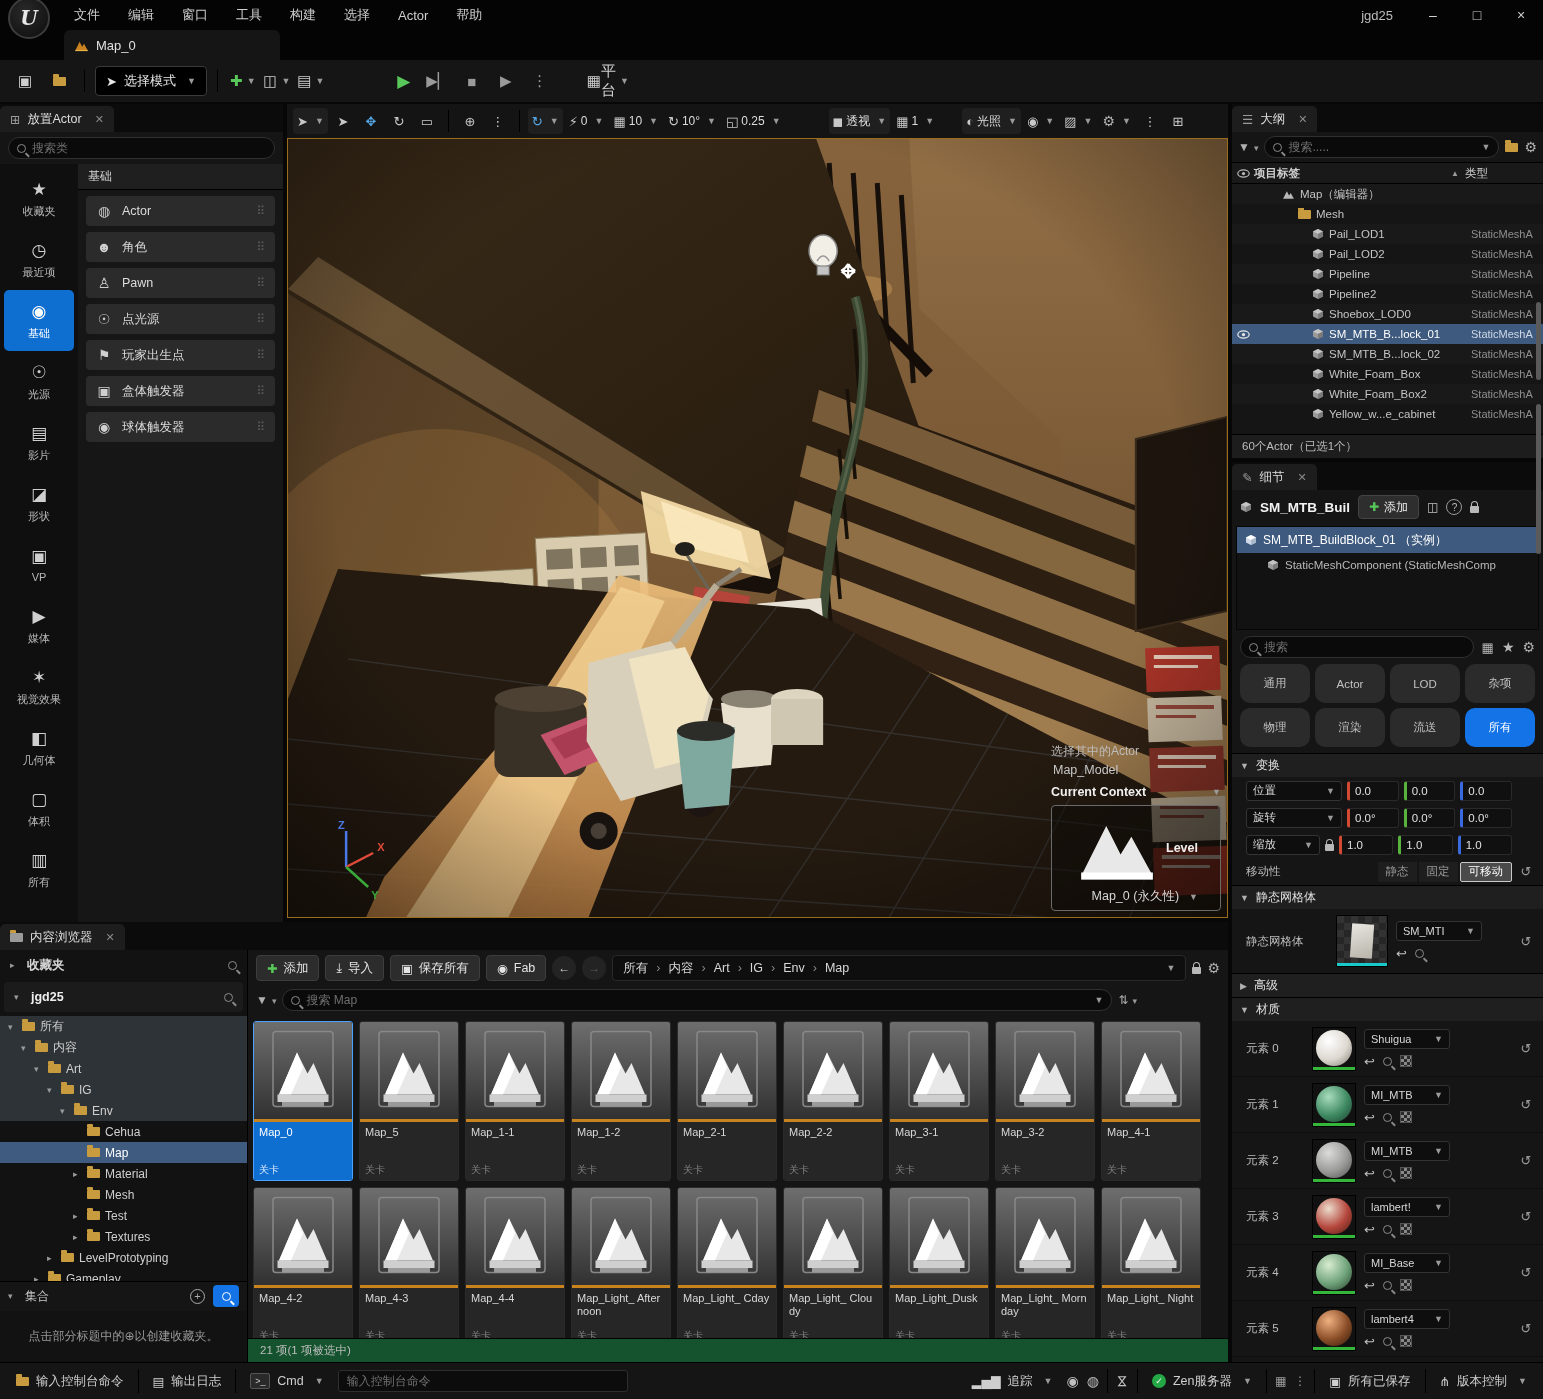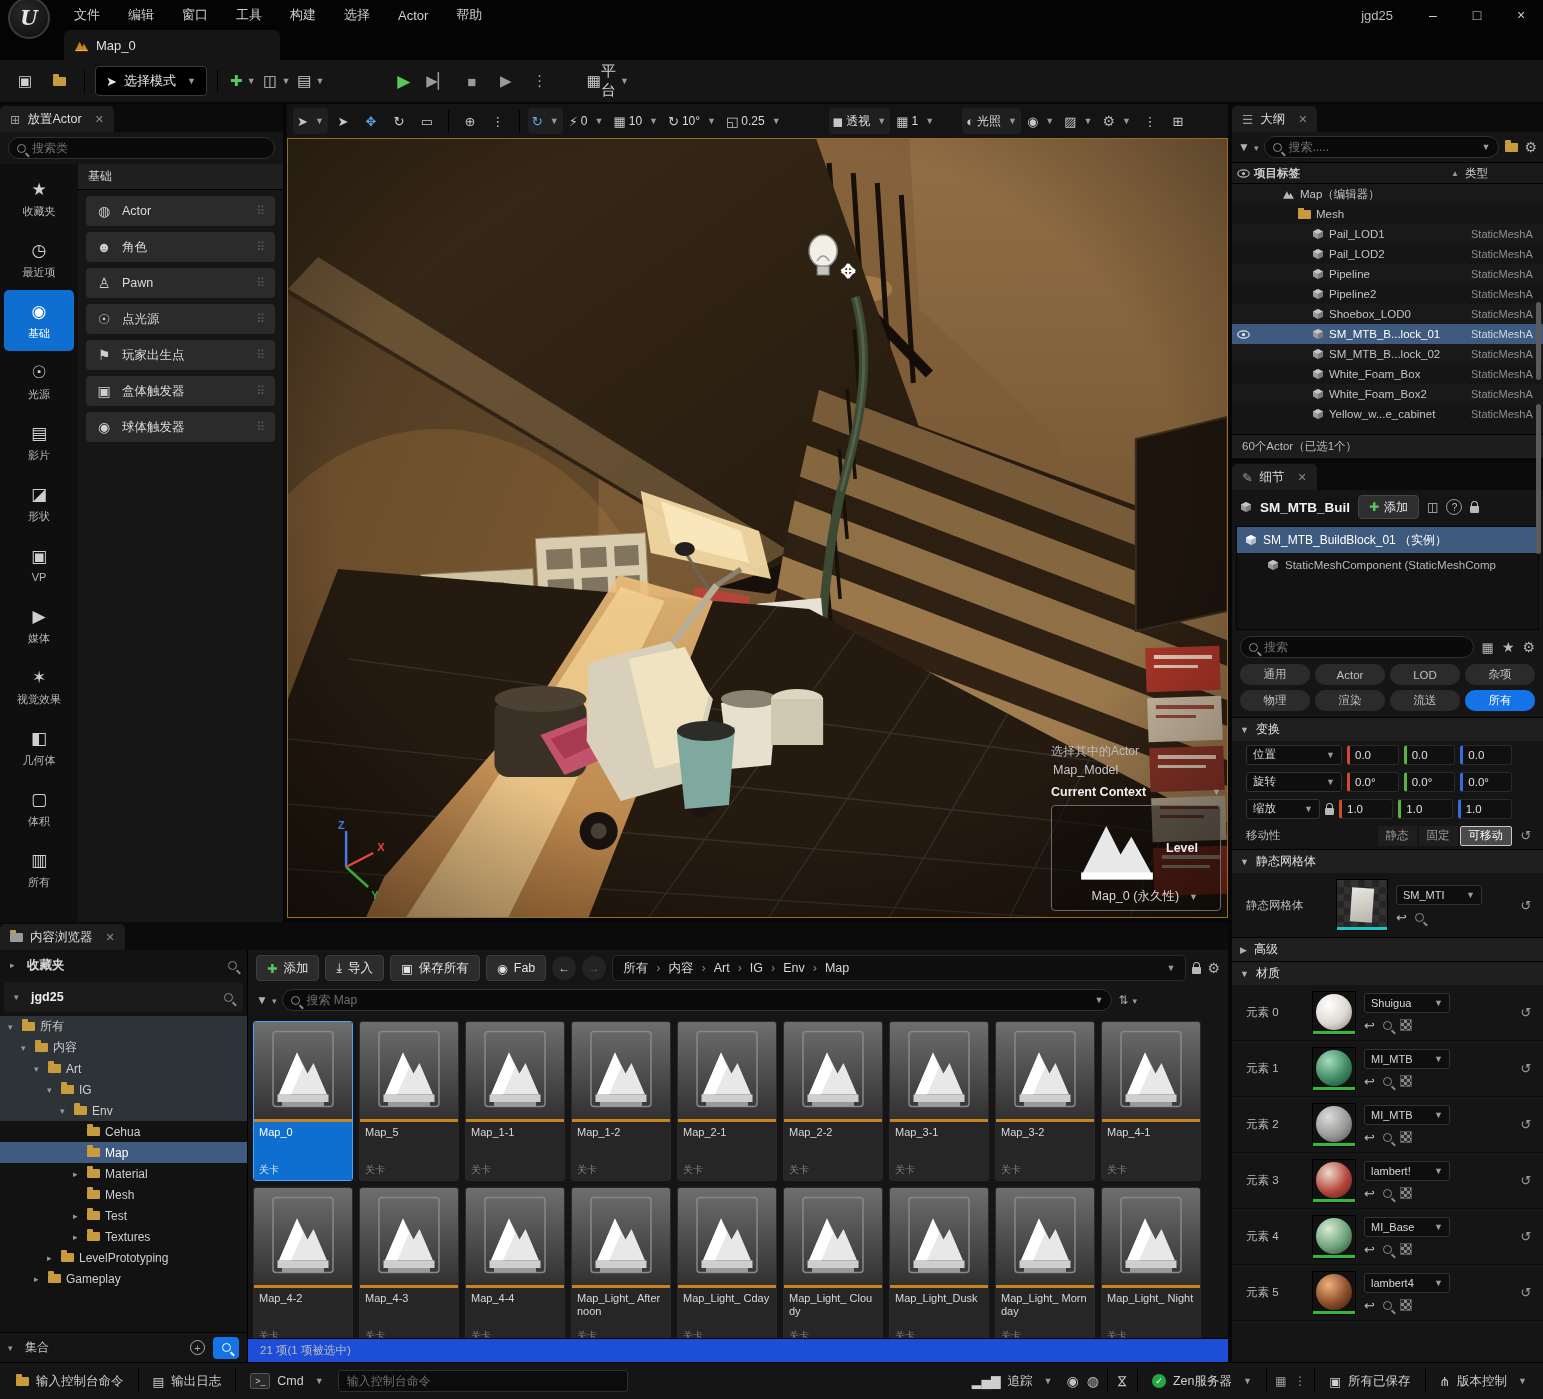--- a/index.html
+++ b/index.html
@@ -99,21 +99,21 @@
   #dt-add .plus{color:#58c85a;font-weight:bold;}
   .help-circ{width:16px;height:16px;border:1.5px solid #9a9a9a;border-radius:50%;display:flex;align-items:center;justify-content:center;font-size:10px;color:#bbb;flex:none;}
   #dt-tree{margin:2px 4px;background:#121212;border:1px solid #060606;height:104px;flex:none;}
   #dt-inst{height:26px;background:#3e5a7e;display:flex;align-items:center;gap:6px;padding:0 8px;color:#fff;font-size:12px;white-space:nowrap;overflow:hidden;}
   #dt-comp{height:24px;display:flex;align-items:center;gap:6px;padding:0 8px 0 30px;color:#b9b9b9;font-size:11.5px;white-space:nowrap;overflow:hidden;}
   #dt-search-row{height:30px;display:flex;align-items:center;gap:8px;padding:0 8px;}
   #dt-search-row .search-pill{flex:1;}
   .star{color:#b8b8b8;font-size:14px;}
   .gridic{color:#b8b8b8;font-size:13px;}
   #dt-filters{display:grid;grid-template-columns:repeat(4,1fr);gap:5px;padding:2px 8px 6px;}
-  .fbtn{height:21px;background:#2b2b2b;border-radius:10px;display:flex;align-items:center;justify-content:center;color:#c0c0c0;font-size:11.5px;}
+  .fbtn{height:39px;background:#2b2b2b;border-radius:10px;display:flex;align-items:center;justify-content:center;color:#c0c0c0;font-size:11.5px;}
   .fbtn.act{background:#1473e6;color:#fff;}
   .sect{height:24px;background:#1f1f1f;border-top:1px solid #000;display:flex;align-items:center;gap:7px;padding:0 8px;color:#e0e0e0;font-size:12px;}
   .sect .car{font-size:9px;color:#b0b0b0;}
   .t-row{display:flex;align-items:center;gap:5px;padding:3px 8px 3px 14px;height:27px;}
   .t-drop{width:96px;height:20px;background:#0e0e0e;border:1px solid #333;border-radius:3px;display:flex;align-items:center;justify-content:space-between;padding:0 6px;color:#d8d8d8;font-size:11.5px;flex:none;}
   .t-val{flex:1;height:20px;background:#101010;border:1px solid #2a2a2a;border-radius:3px;display:flex;align-items:center;padding-left:5px;color:#e0e0e0;font-size:11.5px;border-left-width:3px;}
   .t-val.r{border-left-color:#d24a32;}
   .t-val.g{border-left-color:#58b43c;}
   .t-val.b{border-left-color:#3a6ae0;}
   .undo{color:#9a9a9a;font-size:13px;width:18px;text-align:center;flex:none;}
@@ -165,21 +165,21 @@
   .tile .thumb{height:100px;background:linear-gradient(180deg,#6e6e6e,#2f2f2f);position:relative;flex:none;display:flex;align-items:center;justify-content:center;}
   .tile .thumb svg{width:72px;height:88px;}
   .tile .ubar{position:absolute;left:0;bottom:0;width:100%;height:3px;background:#c8821e;}
   .tile .meta{flex:1;padding:4px 5px 3px;display:flex;flex-direction:column;background:#262626;}
   .tile .nm{font-size:11px;color:#d8d8d8;line-height:1.2;word-break:break-all;}
   .tile .sub{margin-top:auto;font-size:10px;color:#7f7f7f;}
   .tile.sel{border-color:#4aa3ff;}
   .tile.sel .meta{background:#0f6fd0;}
   .tile.sel .nm{color:#fff;}
   .tile.sel .sub{color:#dcebff;}
-  #cb-footer{height:24px;border-top:1px solid #000;display:flex;align-items:center;padding:8px 12px;color:#bdbdbd;font-size:11.5px;background:#1d4ed8;}
+  #cb-footer{height:24px;border-top:1px solid #000;display:flex;align-items:center;padding:8px 12px;color:#bdbdbd;font-size:11.5px;background:#14532d;}
   
   #statusbar{left:0;top:1362px;width:1543px;height:37px;background:#151515;border-top:1px solid #000;display:flex;align-items:center;padding:0 10px;gap:8px;}
   .sb-item{display:flex;align-items:center;gap:7px;color:#cfcfcf;font-size:12.5px;padding:0 6px;}
   .sb-sep{width:1px;height:24px;background:#000;}
   #console-pill{width:290px;height:22px;background:#0c0c0c;border:1px solid #2e2e2e;border-radius:3px;display:flex;align-items:center;padding:0 8px;}
   .cmd-box{width:20px;height:16px;background:#2a2a2a;border:1px solid #555;border-radius:2px;font-size:9px;color:#cfcfcf;display:flex;align-items:center;justify-content:center;}
   .green-dot{width:14px;height:14px;border-radius:50%;background:#23a845;color:#fff;font-size:9px;display:flex;align-items:center;justify-content:center;}
   .hour{display:inline-block;transform:rotate(90deg);font-size:13px;color:#c0c0c0;}
 </style>
 </head>
@@ -1223,20 +1223,21 @@
         </div>
       <div id="cb-coll">
         <span class="tr-car">▾</span>
           <span>集合</span>
         <span class="grow"></span>
         <span class="circ-plus">+</span>
         <span id="coll-search">
             <span class="mag"></span>
           </span>
       </div>
+      <div id="cb-hint">点击部分标题中的⊕以创建收藏夹。</div>
     </div>
     <div id="cb-right">
       <div id="cb-toolbar">
         <div class="cb-btn">
             <span style="color:#58c85a;font-weight:bold;">✚</span>
             <span>添加</span>
           </div>
         <div class="cb-btn">
             <span>⤓</span>
             <span>导入</span>

